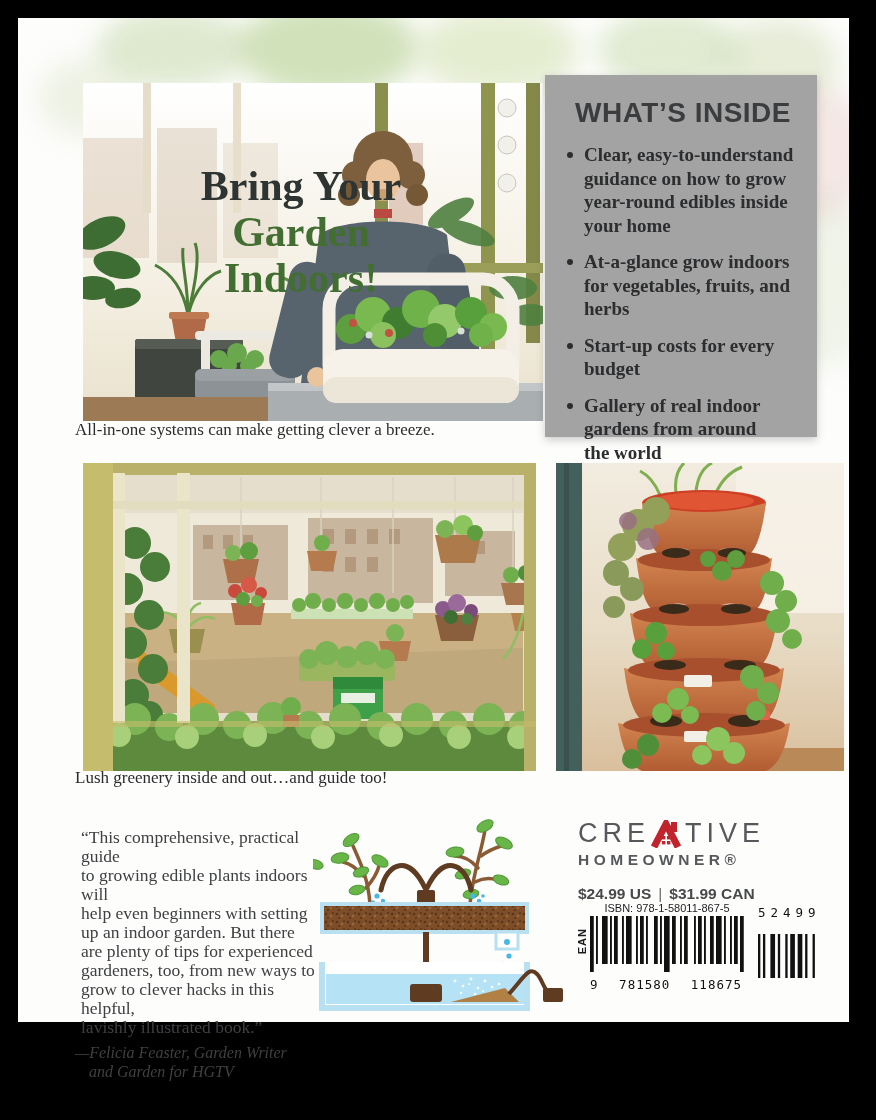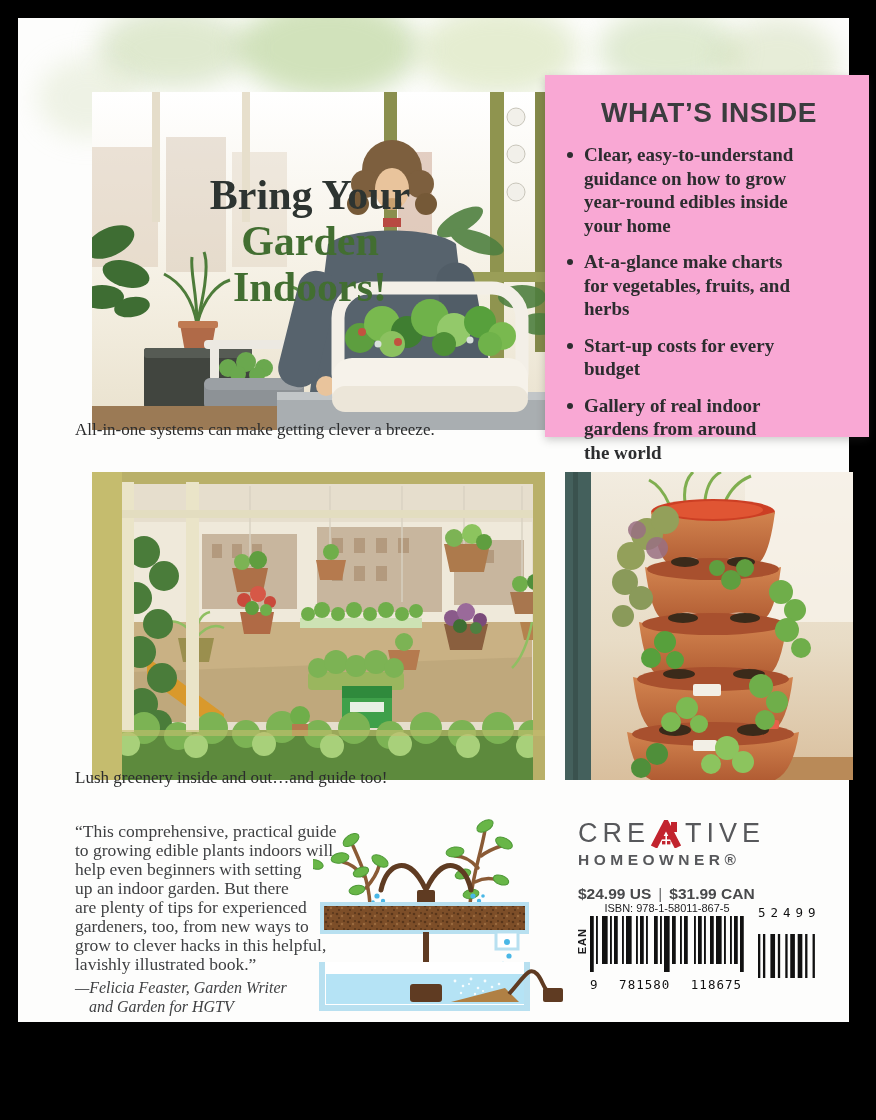--- a/index.html
+++ b/index.html
@@ -3,46 +3,46 @@
 <meta charset="utf-8">
 <style>
   html,body{margin:0;padding:0;background:#000;}
   .screen{position:relative;width:876px;height:1120px;background:#000;overflow:hidden;
           font-family:"Liberation Sans",sans-serif;}
   .paper{position:absolute;left:18px;top:18px;width:831px;height:1004px;background:#fdfdfc;}
   .ghost{position:absolute;left:18px;top:18px;width:831px;height:1004px;overflow:hidden;pointer-events:none;}
   .blob{position:absolute;border-radius:50%;filter:blur(13px);}
 
   .abs{position:absolute;}
-  figure{margin:17px;}
+  figure{margin:8px;}
   .photo{overflow:hidden;}
   .photo svg{display:block;}
 
   
   .title{position:absolute;left:78px;top:80px;width:280px;text-align:center;
          font-family:"Liberation Serif",serif;font-weight:bold;line-height:46px;font-size:42px;}
   .title .t1{color:#2d3431;}
   .title .t2,.title .t3{color:#426e31;}
 
   
-  .inside-box{position:absolute;left:545px;top:75px;width:324px;height:362px;background:#f9a8d4;
+  .inside-box{position:absolute;left:545px;top:75px;width:272px;height:362px;background:#a3a3a3;
               box-shadow:0 3px 8px rgba(60,60,60,.25);box-sizing:border-box;padding:20px 18px 0 22px;}
   .inside-box h2{margin:2px 0 14px 0;text-align:center;font-size:28px;letter-spacing:.5px;
                  color:#3b3c3e;font-weight:bold;}
   .inside-box ul{list-style:none;margin:0;padding:0;}
   .inside-box li{display:flex;gap:11px;margin-bottom:13px;
                  font-family:"Liberation Serif",serif;font-size:19px;line-height:23.5px;color:#2c2d2f;font-weight:bold;}
   .bullet-dot{flex:0 0 auto;width:6px;height:6px;border-radius:50%;background:#2c2d2f;margin-top:9px;}
   .inside-box li span.btxt{white-space:pre-line;}
 
   .cap{position:absolute;font-family:"Liberation Serif",serif;font-size:17px;color:#2b2c2d;margin:0;}
 
   
   .quote{position:absolute;left:75px;top:822px;width:262px;font-family:"Liberation Serif",serif;color:#3f4042;}
-  .qtext{margin:0;font-size:17.5px;line-height:19px;white-space:pre-line;}
+  .qtext{margin:6px;font-size:17.5px;line-height:19px;white-space:pre-line;}
   .attr{margin:4px 0 0 0;font-style:italic;font-size:16px;line-height:19px;}
   .attr2{margin:0 0 0 14px;font-style:italic;font-size:16px;line-height:19px;}
 
   
   .publisher{position:absolute;left:578px;top:820px;color:#57585b;}
   .brand-line{display:flex;align-items:flex-end;font-size:27px;letter-spacing:5px;font-weight:500;line-height:27px;}
   .brand-line .house{margin:0 3px -1px 0;}
   .brand-line2{margin-top:4px;font-size:15.5px;letter-spacing:4.5px;font-weight:600;color:#57585b;}
   .price{margin-top:16px;font-size:15.5px;font-weight:bold;color:#48494b;display:flex;gap:7px;align-items:center;}
   .price .divider{font-weight:normal;color:#6a6b6d;}
@@ -202,21 +202,21 @@
     <ul>
       <li>
           <span class="bullet-dot"></span>
           <span class="btxt">Clear, easy-to-understand
 guidance on how to grow
 year-round edibles inside
 your home</span>
         </li>
       <li>
           <span class="bullet-dot"></span>
-          <span class="btxt">At-a-glance make charts
+          <span class="btxt">At-a-glance grow indoors
 for vegetables, fruits, and
 herbs</span>
         </li>
       <li>
           <span class="bullet-dot"></span>
           <span class="btxt">Start-up costs for every
 budget</span>
         </li>
       <li>
           <span class="bullet-dot"></span>

